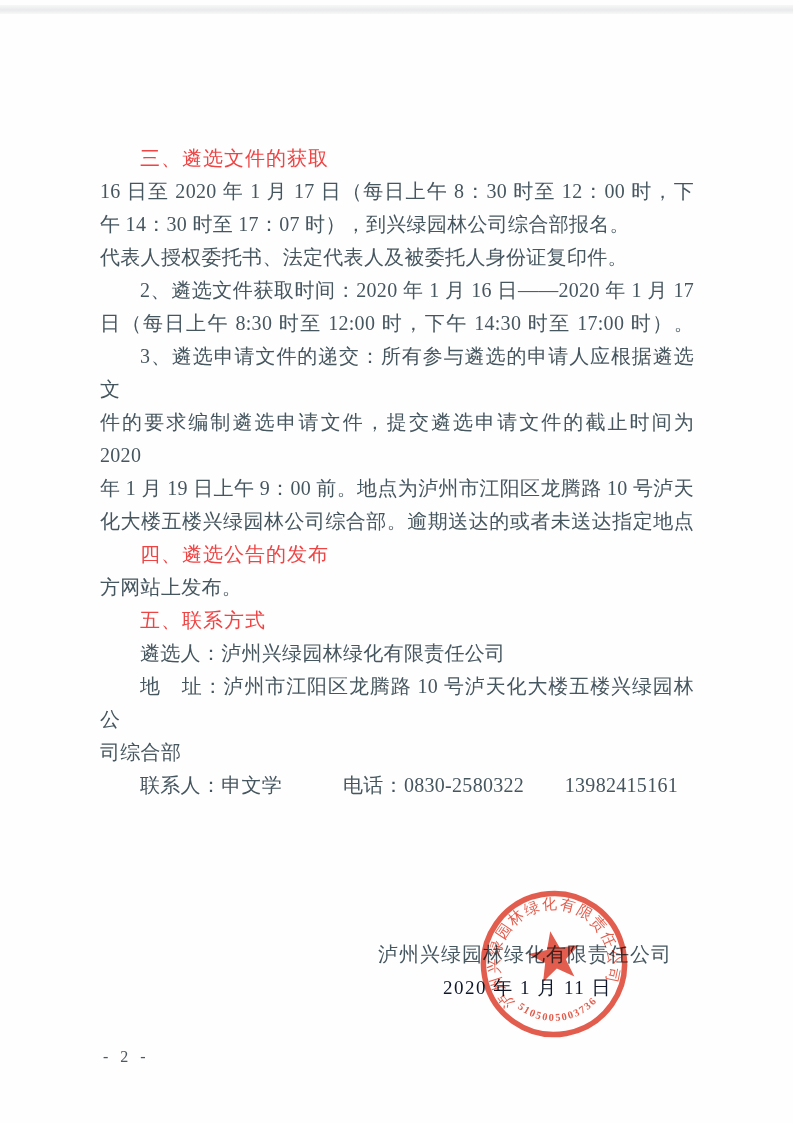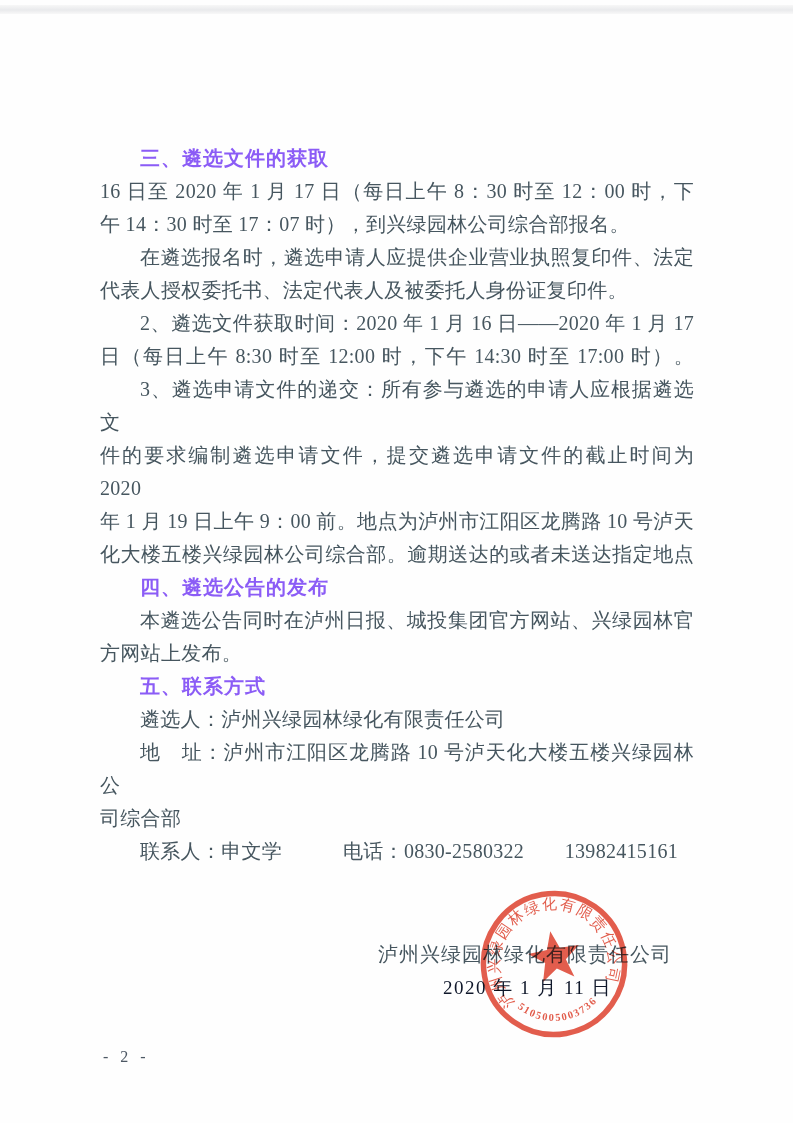--- a/index.html
+++ b/index.html
@@ -15,21 +15,21 @@
     background:linear-gradient(#f7f7f7,#e9eaec 55%,#f8f8f8);
   }
   .content{
     position:absolute;left:100px;top:142px;width:594px;
     font-size:20px;line-height:33px;color:#46565f;
     letter-spacing:0.3px;
   }
   .line{white-space:pre-wrap;}
   .line.indent{text-indent:2em;}
   .line.fill{text-align:justify;text-align-last:justify;text-justify:inter-ideograph;}
-  .line.heading{font-weight:bold;color:#8b5cf6;letter-spacing:1px;}
+  .line.heading{font-weight:normal;color:#ef4444;letter-spacing:1px;}
   .sig-company{
     position:absolute;left:378px;top:941px;
     font-size:20px;color:#46565f;letter-spacing:1px;white-space:nowrap;
   }
   .sig-date{
     position:absolute;left:443px;top:975px;
     font-size:19px;color:#0f172a;letter-spacing:1.5px;white-space:nowrap;
   }
   .page-number{
     position:absolute;left:103px;top:1048px;
@@ -48,30 +48,28 @@
 <body>
 
 <div class="page">
 
   <div class="scan-band"></div>
 
   <div class="content">
     <div class="line heading indent">三、遴选文件的获取</div>
     <div class="line fill">16 日至 2020 年 1 月 17 日（每日上午 8：30 时至 12：00 时，下</div>
     <div class="line">午 14：30 时至 17：07 时），到兴绿园林公司综合部报名。</div>
-    <div class="line indent fill">在遴选报名时，遴选申请人应提供企业营业执照复印件、法定</div>
     <div class="line">代表人授权委托书、法定代表人及被委托人身份证复印件。</div>
     <div class="line indent fill">2、遴选文件获取时间：2020 年 1 月 16 日——2020 年 1 月 17</div>
     <div class="line fill">日（每日上午 8:30 时至 12:00 时，下午 14:30 时至 17:00 时）。</div>
     <div class="line indent fill">3、遴选申请文件的递交：所有参与遴选的申请人应根据遴选文</div>
     <div class="line fill">件的要求编制遴选申请文件，提交遴选申请文件的截止时间为 2020</div>
     <div class="line fill">年 1 月 19 日上午 9：00 前。地点为泸州市江阳区龙腾路 10 号泸天</div>
     <div class="line fill">化大楼五楼兴绿园林公司综合部。逾期送达的或者未送达指定地点</div>
     <div class="line heading indent">四、遴选公告的发布</div>
-    <div class="line indent fill">本遴选公告同时在泸州日报、城投集团官方网站、兴绿园林官</div>
     <div class="line">方网站上发布。</div>
     <div class="line heading indent">五、联系方式</div>
     <div class="line indent">遴选人：泸州兴绿园林绿化有限责任公司</div>
     <div class="line indent fill">地　址：泸州市江阳区龙腾路 10 号泸天化大楼五楼兴绿园林公</div>
     <div class="line">司综合部</div>
     <div class="line indent">联系人：申文学　　　电话：0830-2580322　　13982415161</div>
   </div>
 
   <div class="sig-company">泸州兴绿园林绿化有限责任公司</div>
   <div class="sig-date">2020 年 1 月 11 日</div>

